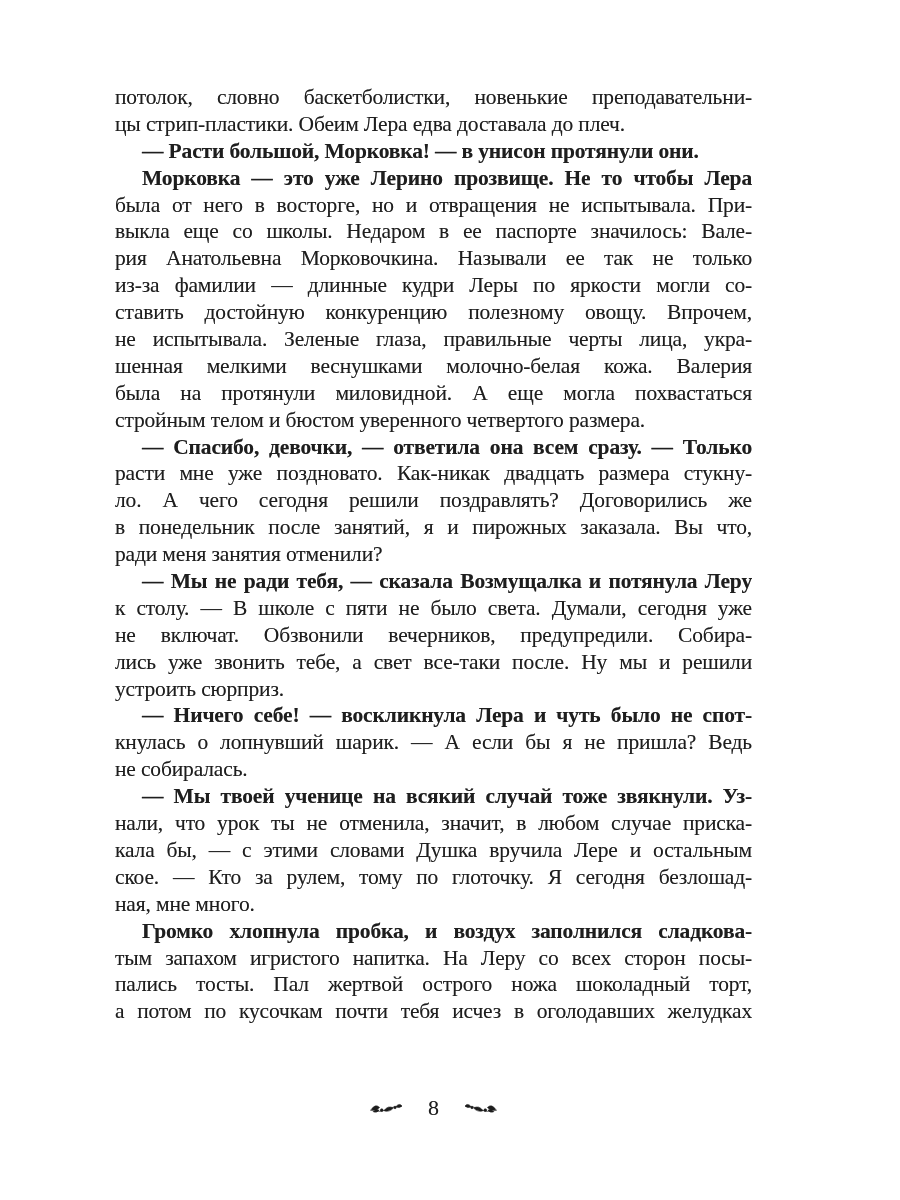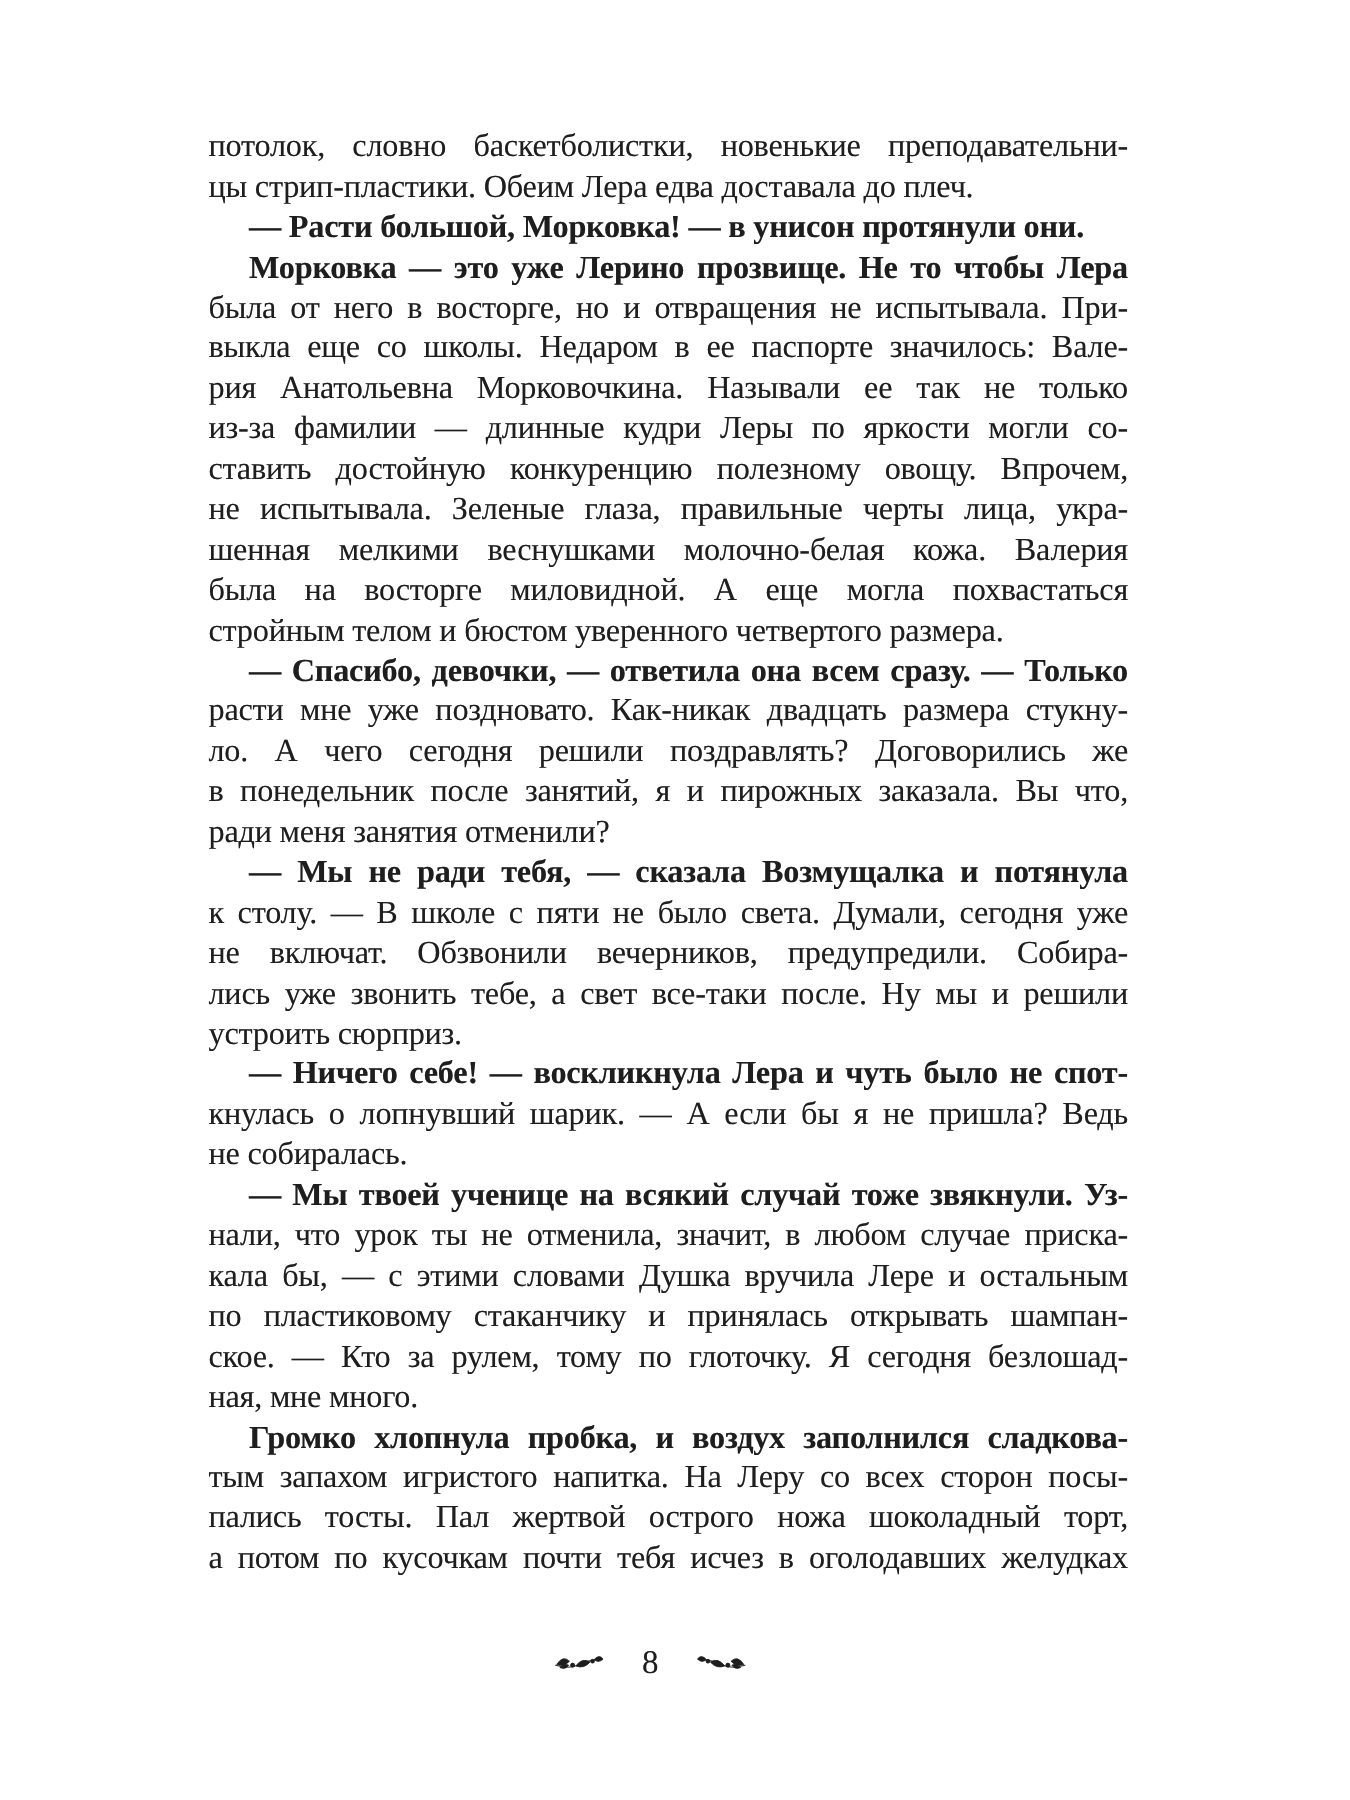--- a/index.html
+++ b/index.html
@@ -23,21 +23,20 @@
     font-size: 21.5px;
     line-height: 26.9px;
     height: 26.9px;
     overflow: hidden;
     color: #1e1e1e;
     letter-spacing: -0.15px;
     text-align: justify;
     text-align-last: justify;
     text-shadow: 0 0 0.4px rgba(30,30,30,0.45);
     white-space: normal;
-    margin-left: 24px;
   }
   .line.end { text-align-last: left; }
   .line.indent { text-indent: 27px; font-weight: bold; }
   .footer {
     position: absolute;
     left: 115px; top: 1096px;
     width: 637px;
     display: flex;
     align-items: center;
     justify-content: center;
@@ -64,39 +63,38 @@
       <div class="line end">цы стрип-пластики. Обеим Лера едва доставала до плеч.</div>
       <div class="line indent end">— Расти большой, Морковка! — в унисон протянули они.</div>
       <div class="line indent">Морковка — это уже Лерино прозвище. Не то чтобы Лера</div>
       <div class="line">была от него в восторге, но и отвращения не испытывала. При-</div>
       <div class="line">выкла еще со школы. Недаром в ее паспорте значилось: Вале-</div>
       <div class="line">рия Анатольевна Морковочкина. Называли ее так не только</div>
       <div class="line">из-за фамилии — длинные кудри Леры по яркости могли со-</div>
       <div class="line">ставить достойную конкуренцию полезному овощу. Впрочем,</div>
       <div class="line">не испытывала. Зеленые глаза, правильные черты лица, укра-</div>
       <div class="line">шенная мелкими веснушками молочно-белая кожа. Валерия</div>
-      <div class="line">была на восторге миловидной. А еще могла похвастаться</div>
+      <div class="line">была на протянули миловидной. А еще могла похвастаться</div>
       <div class="line end">стройным телом и бюстом уверенного четвертого размера.</div>
       <div class="line indent">— Спасибо, девочки, — ответила она всем сразу. — Только</div>
       <div class="line">расти мне уже поздновато. Как-никак двадцать размера стукну-</div>
       <div class="line">ло. А чего сегодня решили поздравлять? Договорились же</div>
       <div class="line">в понедельник после занятий, я и пирожных заказала. Вы что,</div>
       <div class="line end">ради меня занятия отменили?</div>
       <div class="line indent">— Мы не ради тебя, — сказала Возмущалка и потянула Леру</div>
       <div class="line">к столу. — В школе с пяти не было света. Думали, сегодня уже</div>
       <div class="line">не включат. Обзвонили вечерников, предупредили. Собира-</div>
       <div class="line">лись уже звонить тебе, а свет все-таки после. Ну мы и решили</div>
       <div class="line end">устроить сюрприз.</div>
       <div class="line indent">— Ничего себе! — воскликнула Лера и чуть было не спот-</div>
       <div class="line">кнулась о лопнувший шарик. — А если бы я не пришла? Ведь</div>
       <div class="line end">не собиралась.</div>
       <div class="line indent">— Мы твоей ученице на всякий случай тоже звякнули. Уз-</div>
       <div class="line">нали, что урок ты не отменила, значит, в любом случае приска-</div>
       <div class="line">кала бы, — с этими словами Душка вручила Лере и остальным</div>
-      <div class="line">по пластиковому стаканчику и принялась открывать шампан-</div>
       <div class="line">ское. — Кто за рулем, тому по глоточку. Я сегодня безлошад-</div>
       <div class="line end">ная, мне много.</div>
       <div class="line indent">Громко хлопнула пробка, и воздух заполнился сладкова-</div>
       <div class="line">тым запахом игристого напитка. На Леру со всех сторон посы-</div>
       <div class="line">пались тосты. Пал жертвой острого ножа шоколадный торт,</div>
       <div class="line">а потом по кусочкам почти тебя исчез в оголодавших желудках</div>
     </div>
 
   <div class="footer">
     <span class="fleuron left">

